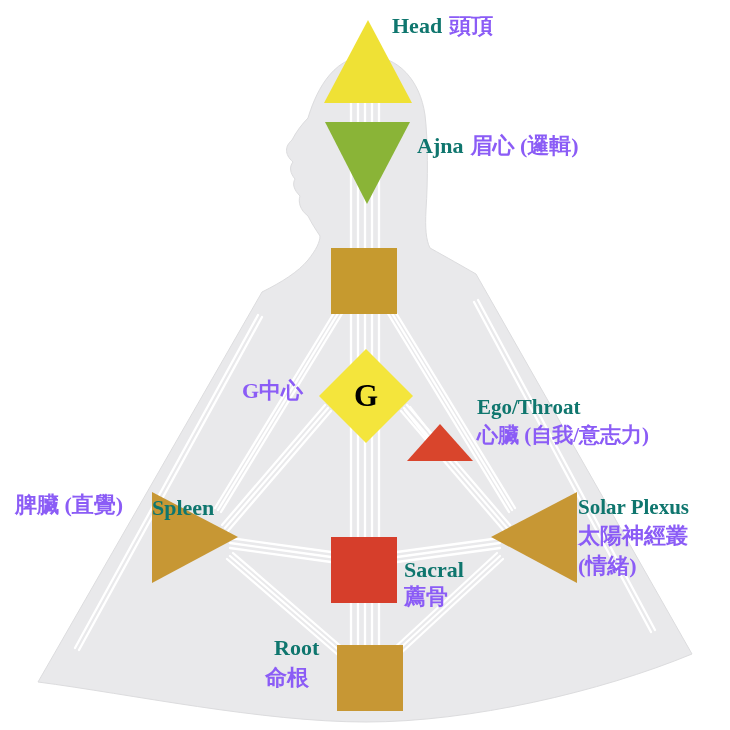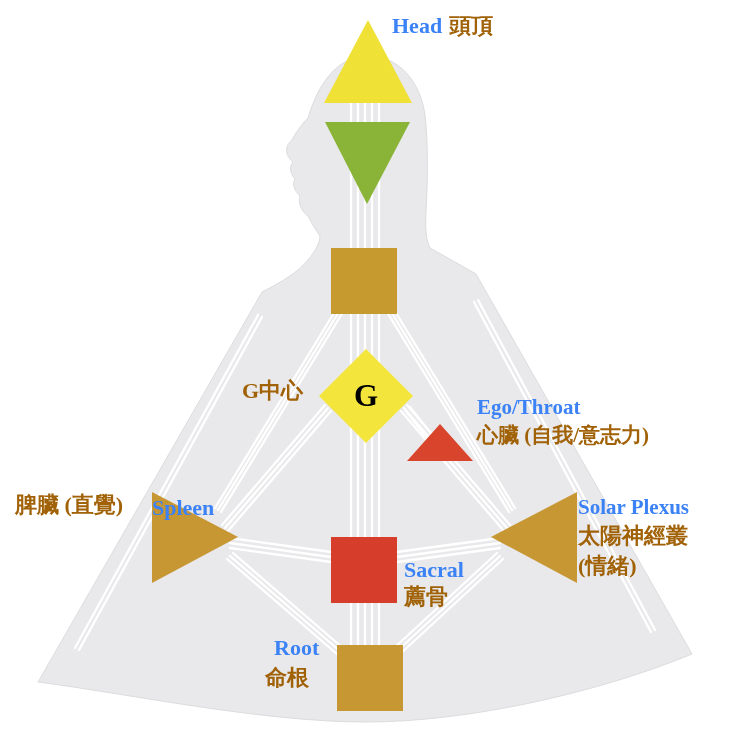--- a/index.html
+++ b/index.html
@@ -13,22 +13,22 @@
   .stage svg{position:absolute;left:0;top:0;}
   .label{
     position:absolute;
     font-family:"Liberation Serif", serif;
     font-weight:bold;
     font-size:22px;
     line-height:1.1;
     white-space:nowrap;
     z-index:5;
   }
-  .en{color:#3b82f6;text-align:center;}
-  .zh{color:#a16207;}
+  .en{color:#0f766e;text-align:center;}
+  .zh{color:#8b5cf6;}
   .inline-zh{margin-left:7px;}
   .g-glyph{
     position:absolute;
     left:319px;top:378px;width:94px;height:40px;
     text-align:center;
     font-family:"Liberation Serif", serif;
     font-weight:bold;
     font-size:31px;
     color:#000;
     z-index:6;
@@ -154,20 +154,23 @@
 
     <rect x="337" y="645" width="66" height="66" fill="#c79734"></rect>
   </svg>
 
   <div class="g-glyph">G</div>
 
   <div class="label" style="left:392px;top:14px;">
     <span class="en">Head</span><span class="zh inline-zh">頭頂</span>
   </div>
 
+  <div class="label" style="left:417px;top:134px;">
+    <span class="en">Ajna</span><span class="zh inline-zh">眉心 (邏輯)</span>
+  </div>
 
 
   <div class="label" style="left:242px;top:379px;">
     <span class="zh">G中心</span>
   </div>
 
   <div class="label" style="left:477px;top:396px;font-size:21px;">
     <span class="en">Ego/Throat</span>
   </div>
   <div class="label" style="left:477px;top:424px;font-size:21px;">

